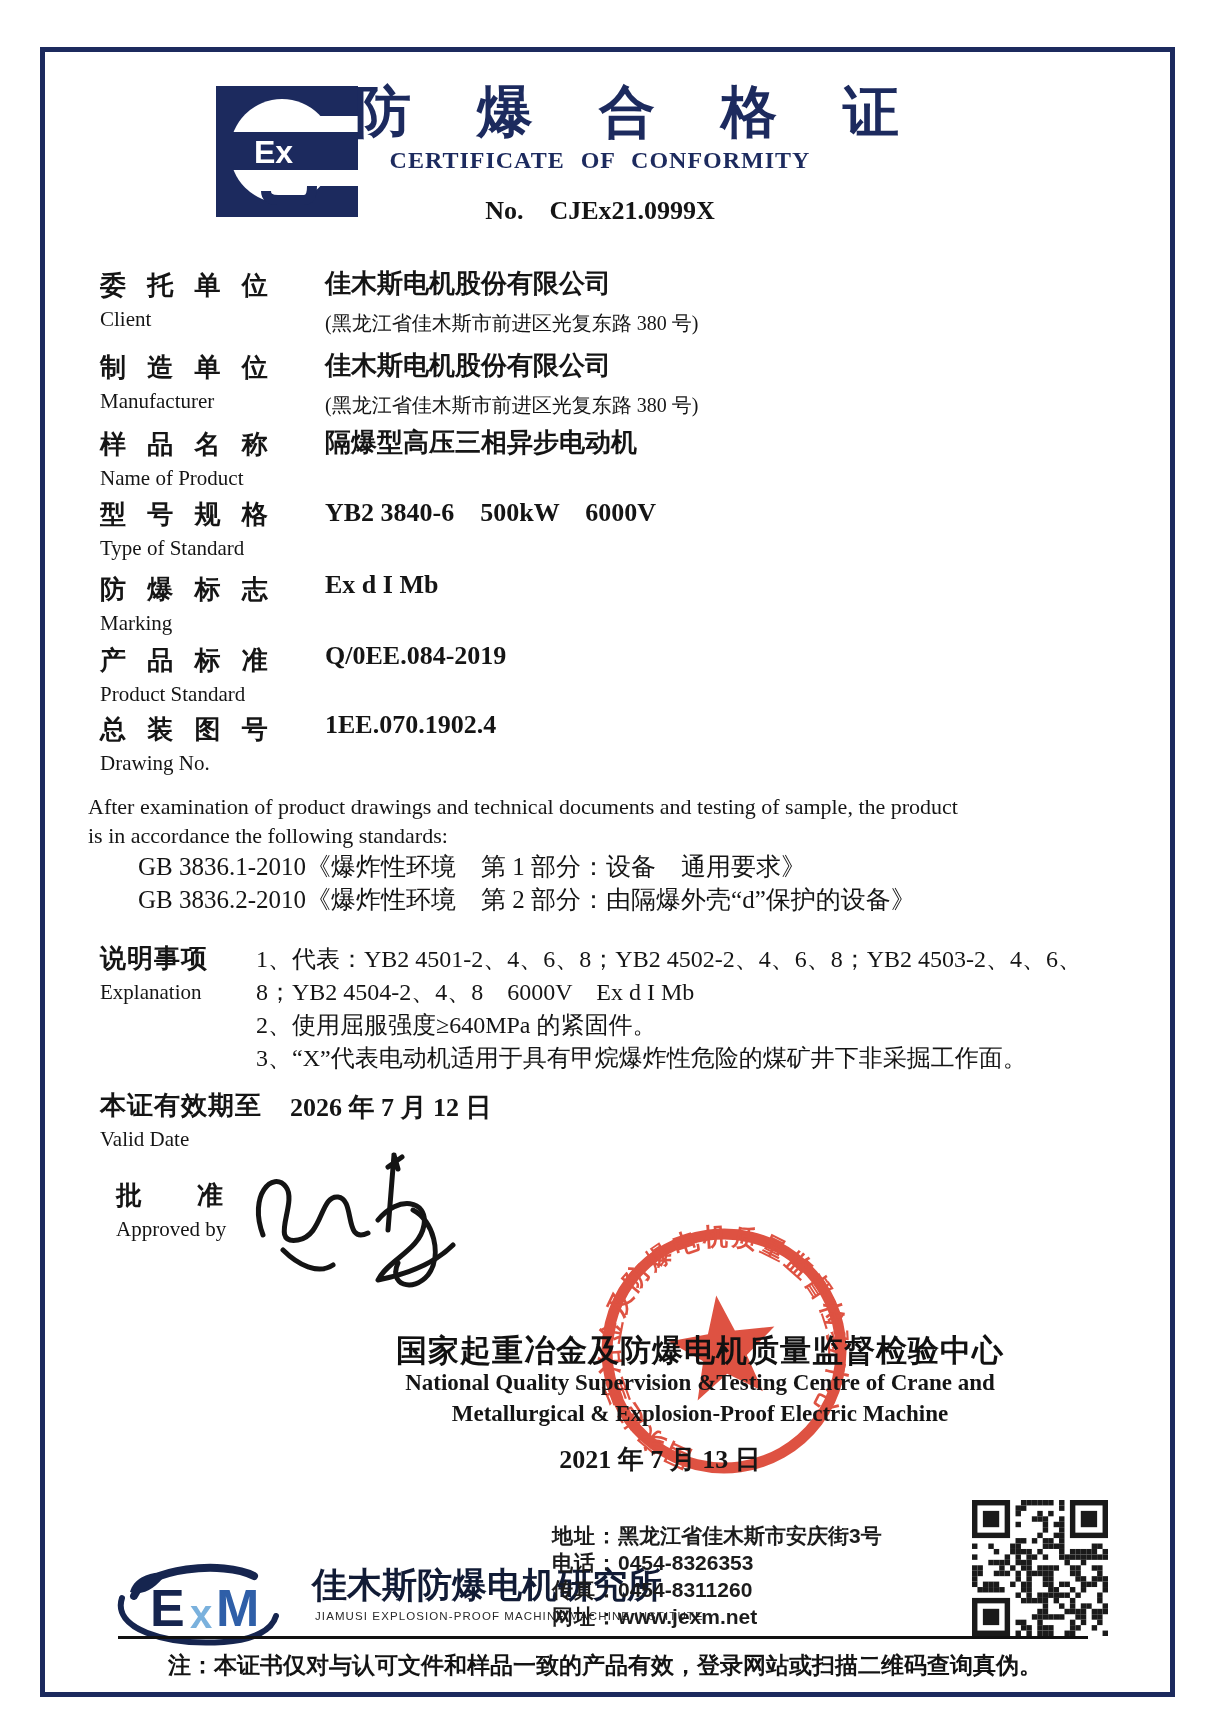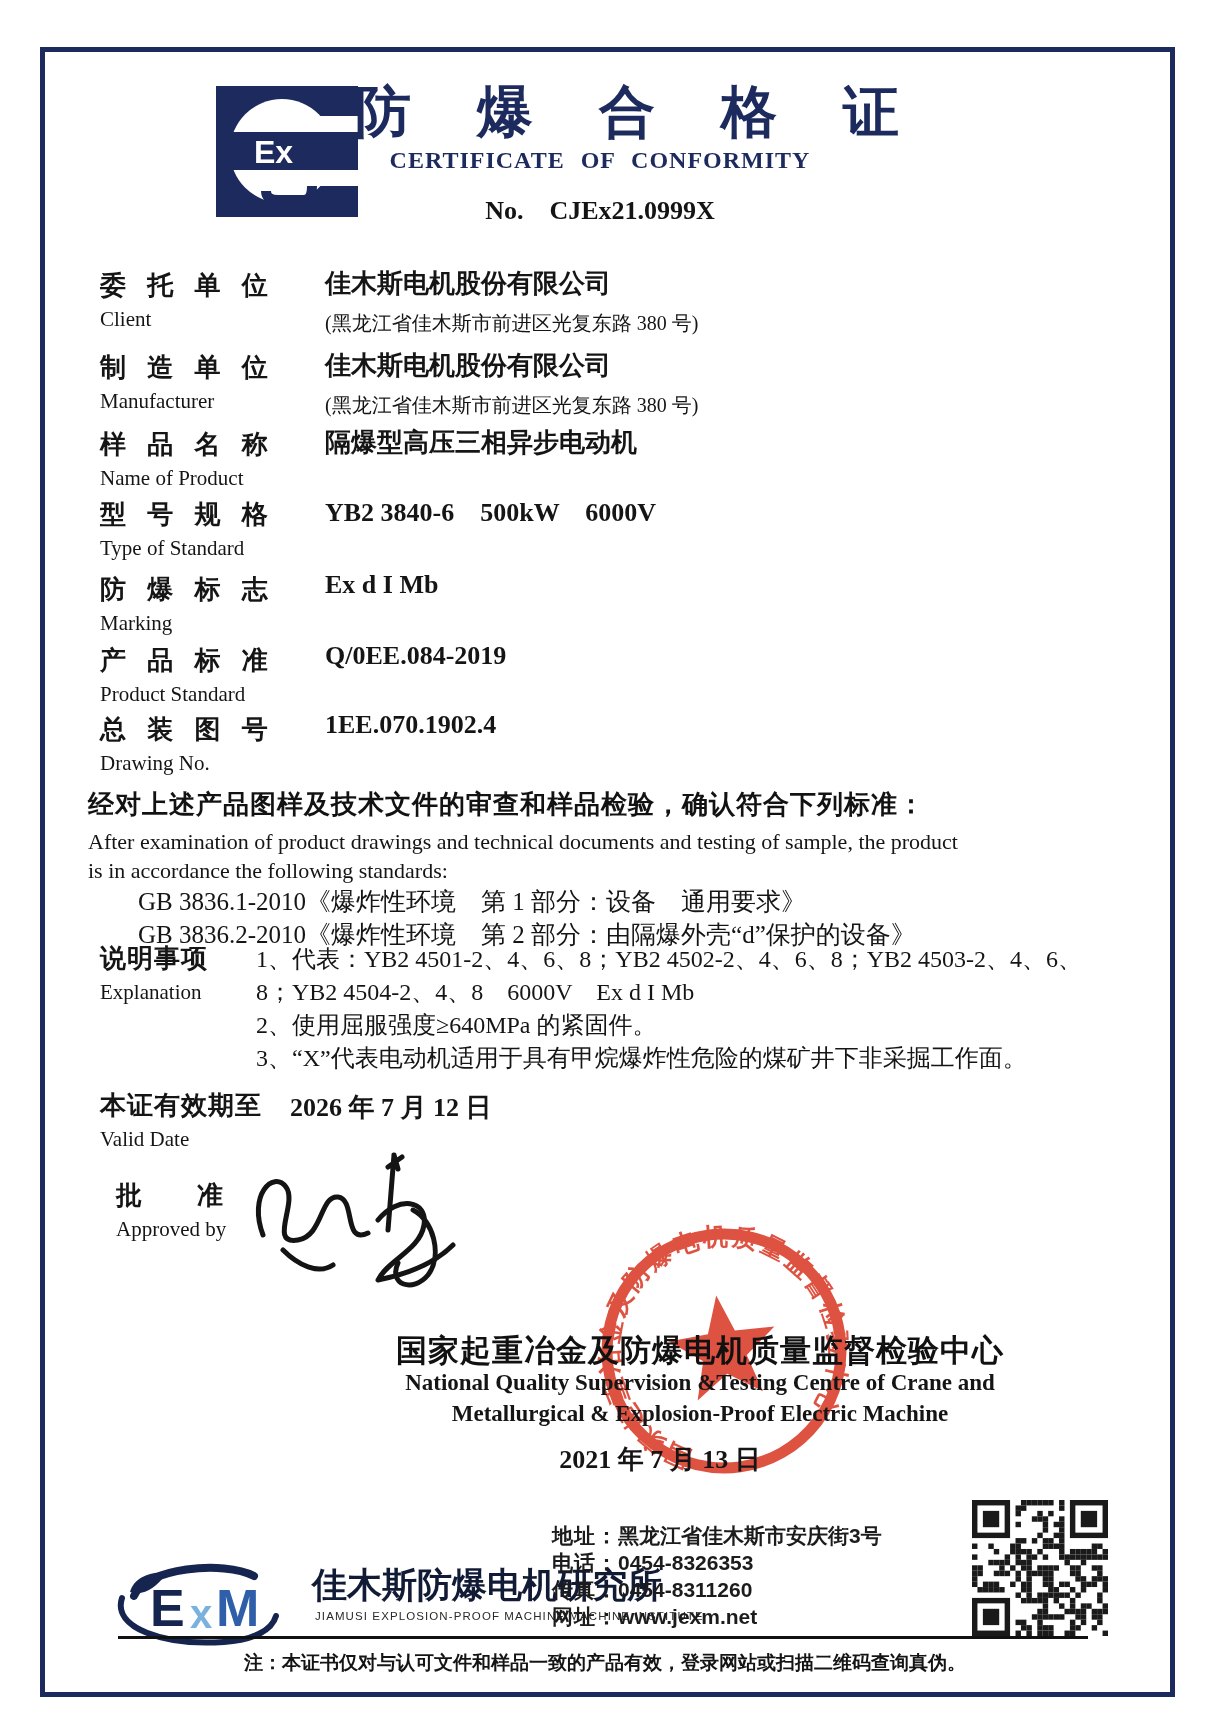--- a/index.html
+++ b/index.html
@@ -25,21 +25,21 @@
   
   .org-cn{font-family:"Liberation Sans","DejaVu Sans",sans-serif;font-size:31px;font-weight:700;color:#111;text-align:center;letter-spacing:1px;white-space:nowrap;}
   .org-en{font-size:23px;font-weight:600;color:#151515;text-align:center;white-space:nowrap;}
   .org-date{font-size:26px;font-weight:600;color:#151515;text-align:center;}
   
   .inst-cn{font-family:"Liberation Sans","DejaVu Sans",sans-serif;font-size:35px;font-weight:700;color:#111b35;white-space:nowrap;}
   .inst-en{font-family:"Liberation Sans","DejaVu Sans",sans-serif;font-size:11.5px;letter-spacing:1.1px;color:#2a2a2a;white-space:nowrap;}
   .contacts{font-family:"Liberation Sans","DejaVu Sans",sans-serif;font-size:21px;font-weight:700;color:#1c1c1c;line-height:27px;}
   .contacts .cl{letter-spacing:1px;}
   .sep{background:#111;height:3px;}
-  .note{font-family:"Liberation Sans","DejaVu Sans",sans-serif;font-size:19px;font-weight:700;color:#141414;text-align:center;white-space:nowrap;}
+  .note{font-family:"Liberation Sans","DejaVu Sans",sans-serif;font-size:23px;font-weight:700;color:#141414;text-align:center;white-space:nowrap;}
   .stamp{opacity:.88;transform:rotate(-8deg);}
 </style>
 </head>
 <body>
 
 <div class="page">
   <div class="frame"></div>
 
   <div class="abs" style="left:216px;top:86px;width:142px;height:131px;">
     <svg width="142" height="131" viewBox="0 0 142 131">
@@ -99,21 +99,20 @@
   </div>
   <div class="abs fval" style="left:325px;top:641px;">Q/0EE.084-2019</div>
 
   <div class="abs frow-label" style="left:100px;top:712px;">
     <div class="cn">总 装 图 号</div>
     <div class="en">Drawing No.</div>
   </div>
   <div class="abs fval" style="left:325px;top:710px;">1EE.070.1902.4</div>
 
   <div class="abs" style="left:88px;top:787px;width:1044px;">
-    <div class="std-intro">经对上述产品图样及技术文件的审查和样品检验，确认符合下列标准：</div>
     <div class="std-en">
       <div>After examination of product drawings and technical documents and testing of sample, the product</div>
       <div>is in accordance the following standards:</div>
     </div>
     <div class="std-item" style="">GB 3836.1-2010《爆炸性环境　第 1 部分：设备　通用要求》</div>
     <div class="std-item">GB 3836.2-2010《爆炸性环境　第 2 部分：由隔爆外壳“d”保护的设备》</div>
   </div>
 
   <div class="abs frow-label" style="left:100px;top:941px;">
     <div class="cn" style="letter-spacing:1px;">说明事项</div>

